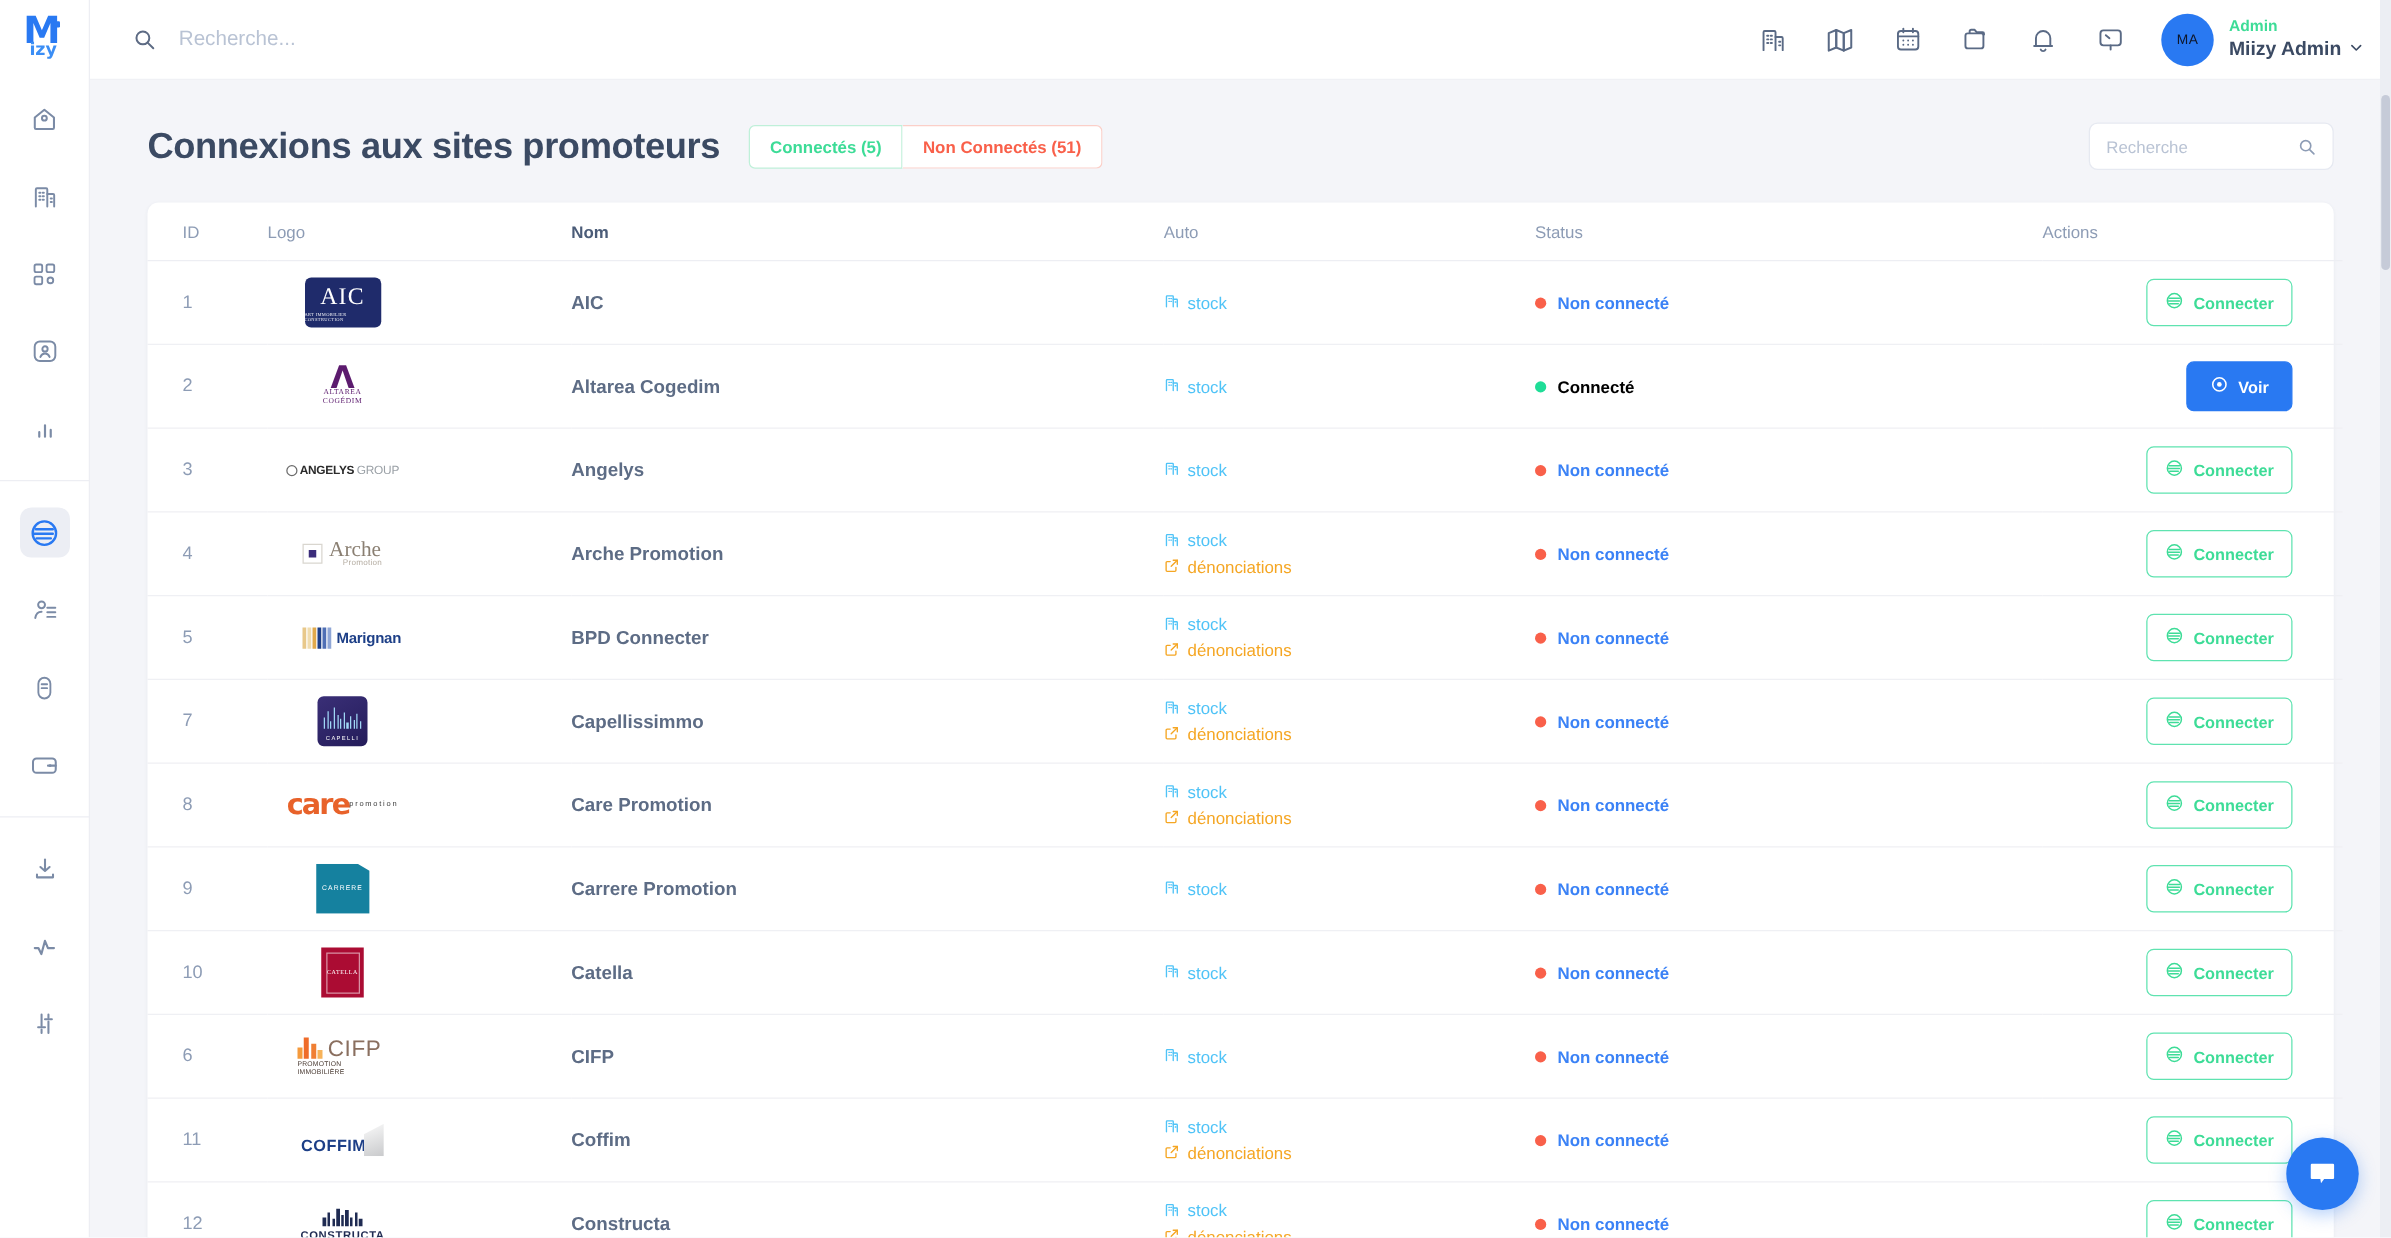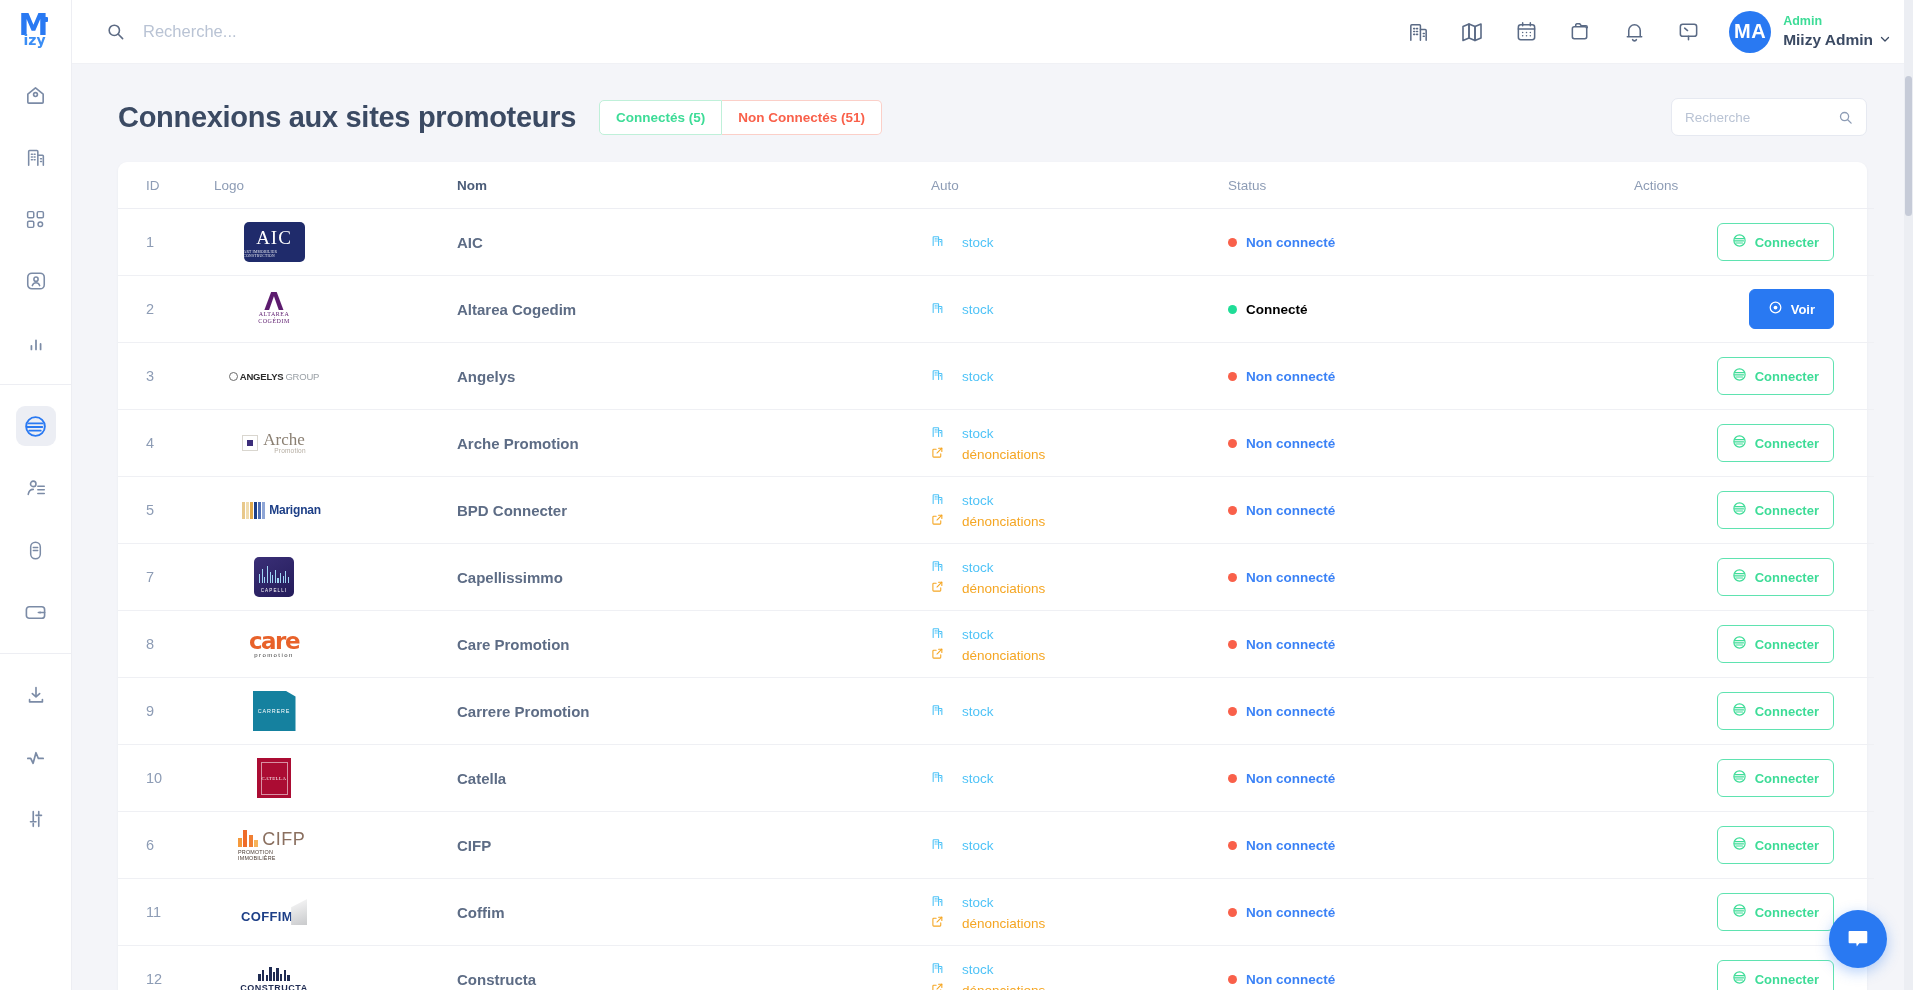--- a/index.html
+++ b/index.html
@@ -64,23 +64,23 @@
     font-family: "Liberation Sans", sans-serif; color: #5a6a85; width: 420px;
   }
   .topsearch input::placeholder { color: #b9c3d4; }
   .topicons { display: flex; align-items: center; gap: 0px; }
   .topicon {
     width: 54px; height: 54px; display: flex; align-items: center; justify-content: center;
     color: #5a6a85; cursor: pointer; border-radius: 8px;
   }
   .userbox { display: flex; align-items: center; gap: 12px; margin-left: 14px; cursor: pointer; }
   .avatar {
-    width: 42px; height: 42px; border-radius: 50%; background: #2979f2; color: #ffffff;
+    width: 42px; height: 42px; border-radius: 50%; background: #2979f2; color: #0f172a;
     display: flex; align-items: center; justify-content: center;
-    font-size: 20px; font-weight: 700; letter-spacing: .5px;
+    font-size: 11px; font-weight: 400; letter-spacing: .5px;
   }
   .usertext { display: flex; flex-direction: column; line-height: 1.25; }
   .user-role { font-size: 12.5px; color: #3ddc97; font-weight: 600; }
   .user-name { font-size: 15.5px; color: #3b4a63; font-weight: 700; display: flex; align-items: center; gap: 6px; }
   .caret { display: inline-block; }
 
   
   .content {
     flex: 1 1 auto; overflow: hidden; background: #f4f5f9;
     padding: 0 0 0 0; position: relative;
@@ -126,21 +126,21 @@
   col.c-act { width: 240px; }
   thead th:first-child { padding-left: 28px; }
   tbody td { padding: 0; border-bottom: 1px solid #eff0f4; height: 67px; vertical-align: middle; }
   tbody tr:last-child td { border-bottom: 0; }
   td.id-cell { padding-left: 28px; font-size: 14.5px; color: #8d9cb5; }
   td.nom-cell { font-size: 15px; color: #5d6c85; font-weight: 700; }
   td.logo-cell { }
   .logo-box { width: 72px; height: 46px; display: flex; align-items: center; justify-content: center; margin-left: 24px; }
 
   .auto-links { display: flex; flex-direction: column; gap: 5px; }
-  .auto-link { display: flex; align-items: flex-end; gap: 18px; font-size: 13.5px; cursor: pointer; }
+  .auto-link { display: flex; align-items: center; gap: 6px; font-size: 13.5px; cursor: pointer; }
   .auto-link.stock { color: #4fc3f7; }
   .auto-link.denonciations { color: #f5a623; }
   .auto-link svg { flex: 0 0 auto; }
 
   .status { display: flex; align-items: center; gap: 9px; font-size: 13.5px; font-weight: 600; }
   .dot { width: 9px; height: 9px; border-radius: 50%; flex: 0 0 auto; }
   .status.off { color: #3b82f6; text-align: right; }
   .status.off .dot { background: #f9604a; }
   .status.on { color: #000000; }
   .status.on .dot { background: #1fdd97; }
@@ -182,21 +182,21 @@
   .lm-mar .bars { display: flex; align-items: flex-end; gap: 1px; height: 17px; }
   .lm-mar .bars i { display: block; width: 3px; height: 17px; }
   .lm-mar .t { font-size: 12px; color: #1d3f87; font-weight: 600; letter-spacing: -.2px; }
   .lm-cap {
     width: 40px; height: 40px; border-radius: 5px; background: linear-gradient(150deg,#3a2f77,#241c5a);
     color: #fff; display: flex; flex-direction: column; align-items: center; justify-content: flex-end; padding-bottom: 4px; position: relative;
   }
   .lm-cap .sky { position: absolute; top: 7px; left: 5px; right: 5px; height: 19px; display: flex; align-items: flex-end; gap: 1.5px; }
   .lm-cap .sky i { background: #9fd6f5; display: block; width: 2.5px; }
   .lm-cap span { font-size: 4.6px; letter-spacing: 1.1px; }
-  .lm-care { display: flex; flex-direction: column; align-items: center; }
+  .lm-care { display: flex; flex-direction: row; align-items: center; }
   .lm-care .t1 { font-size: 23px; line-height: 21px; color: #e8622a; font-weight: 700; letter-spacing: -1.5px; font-family: "DejaVu Sans", sans-serif; }
   .lm-care .t2 { font-size: 6px; color: #3d3d3d; letter-spacing: 1.4px; }
   .lm-carrere {
     width: 43px; height: 40px; background: #15819f; color: #fff;
     display: flex; align-items: center; justify-content: center;
     clip-path: polygon(0 0, 78% 0, 100% 14%, 100% 100%, 0 100%);
   }
   .lm-carrere span { font-size: 5.4px; letter-spacing: .9px; }
   .lm-catella {
     width: 34px; height: 40px; background: #ab0c33; display: flex; align-items: center; justify-content: center;

